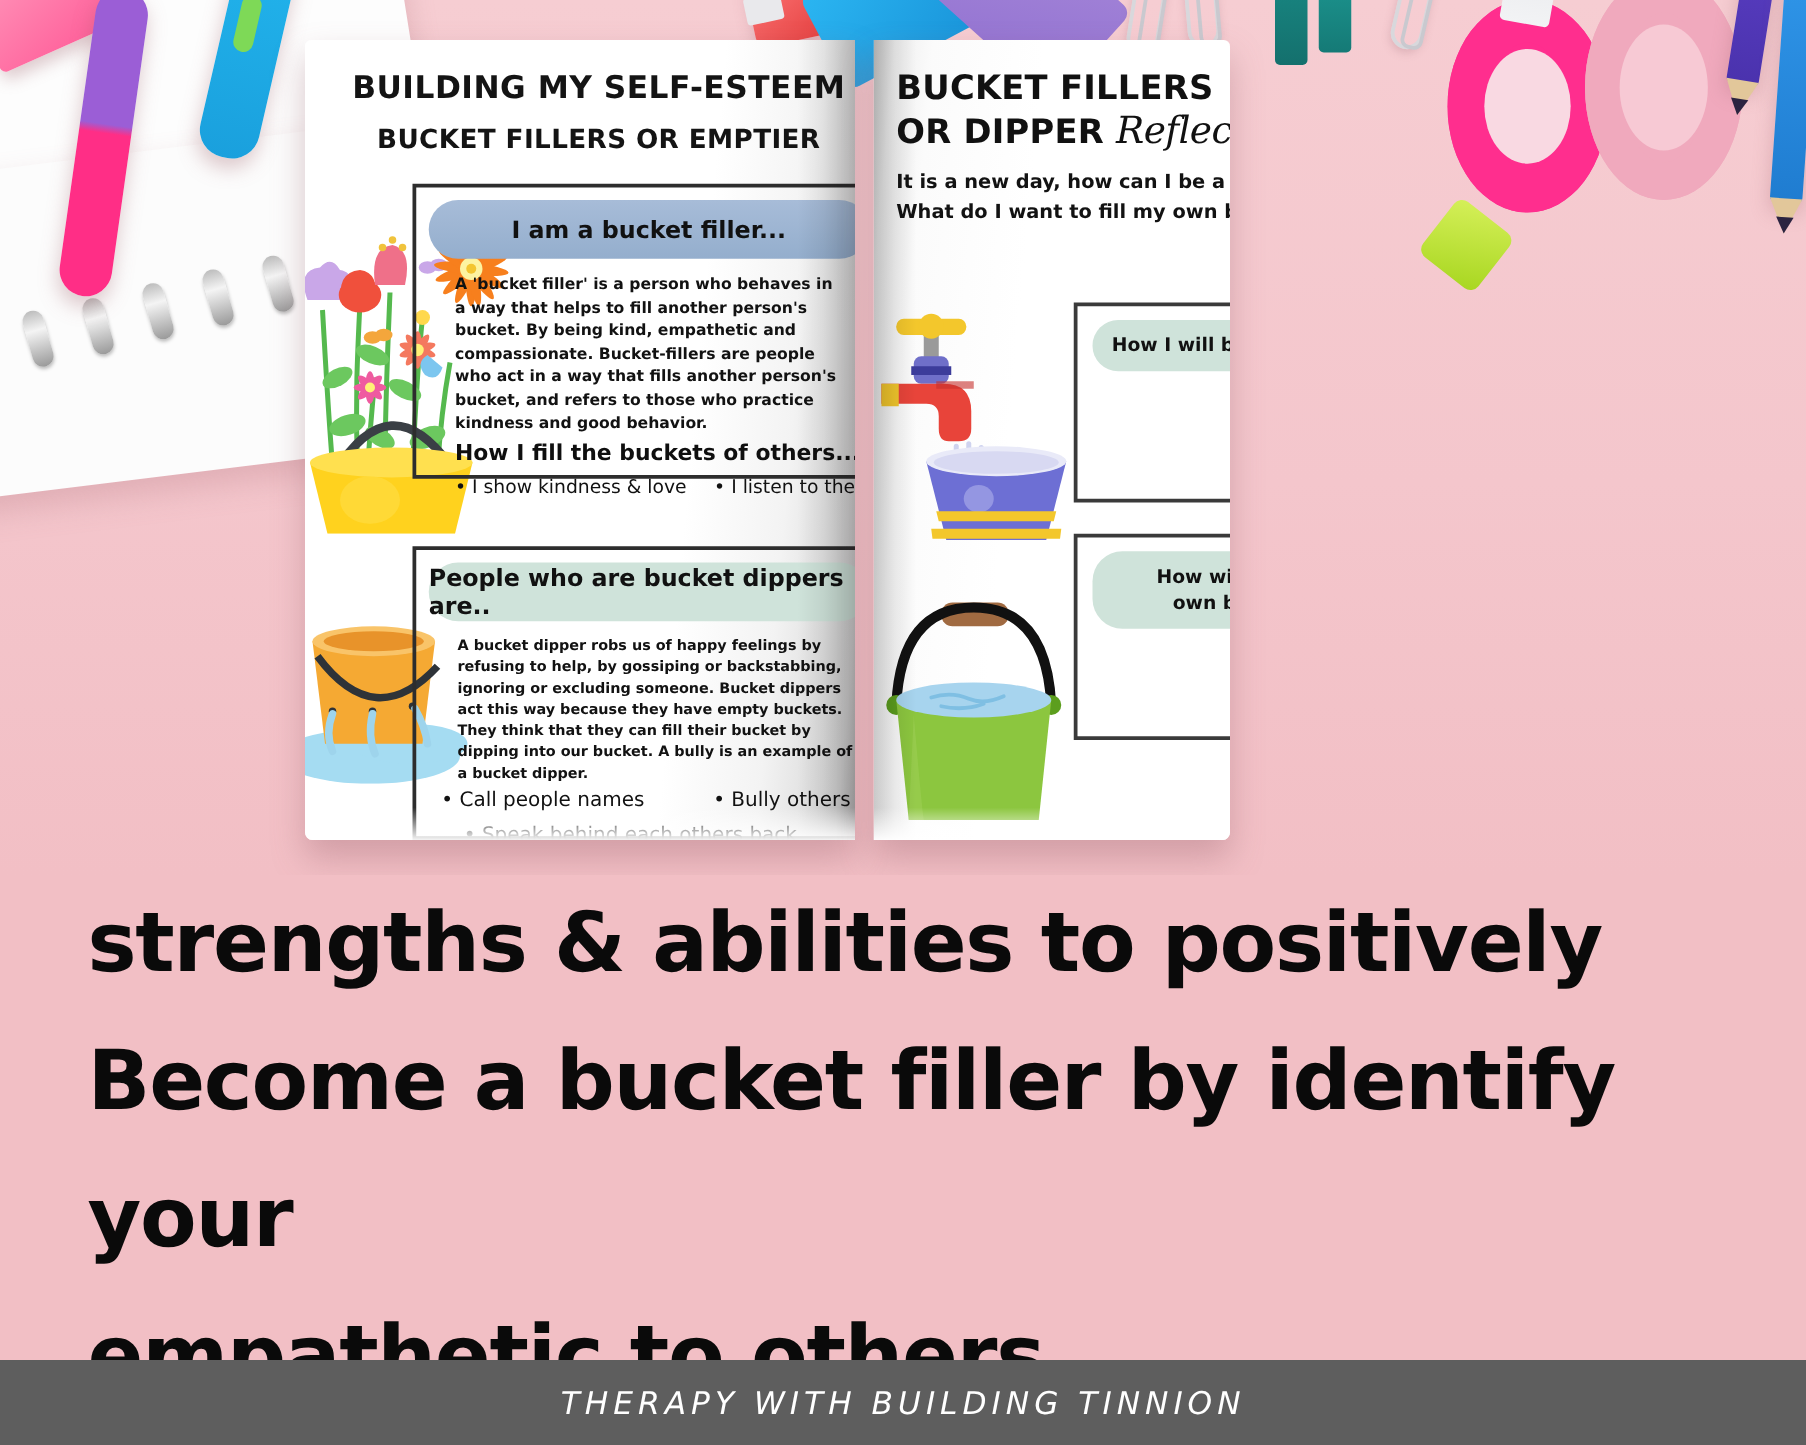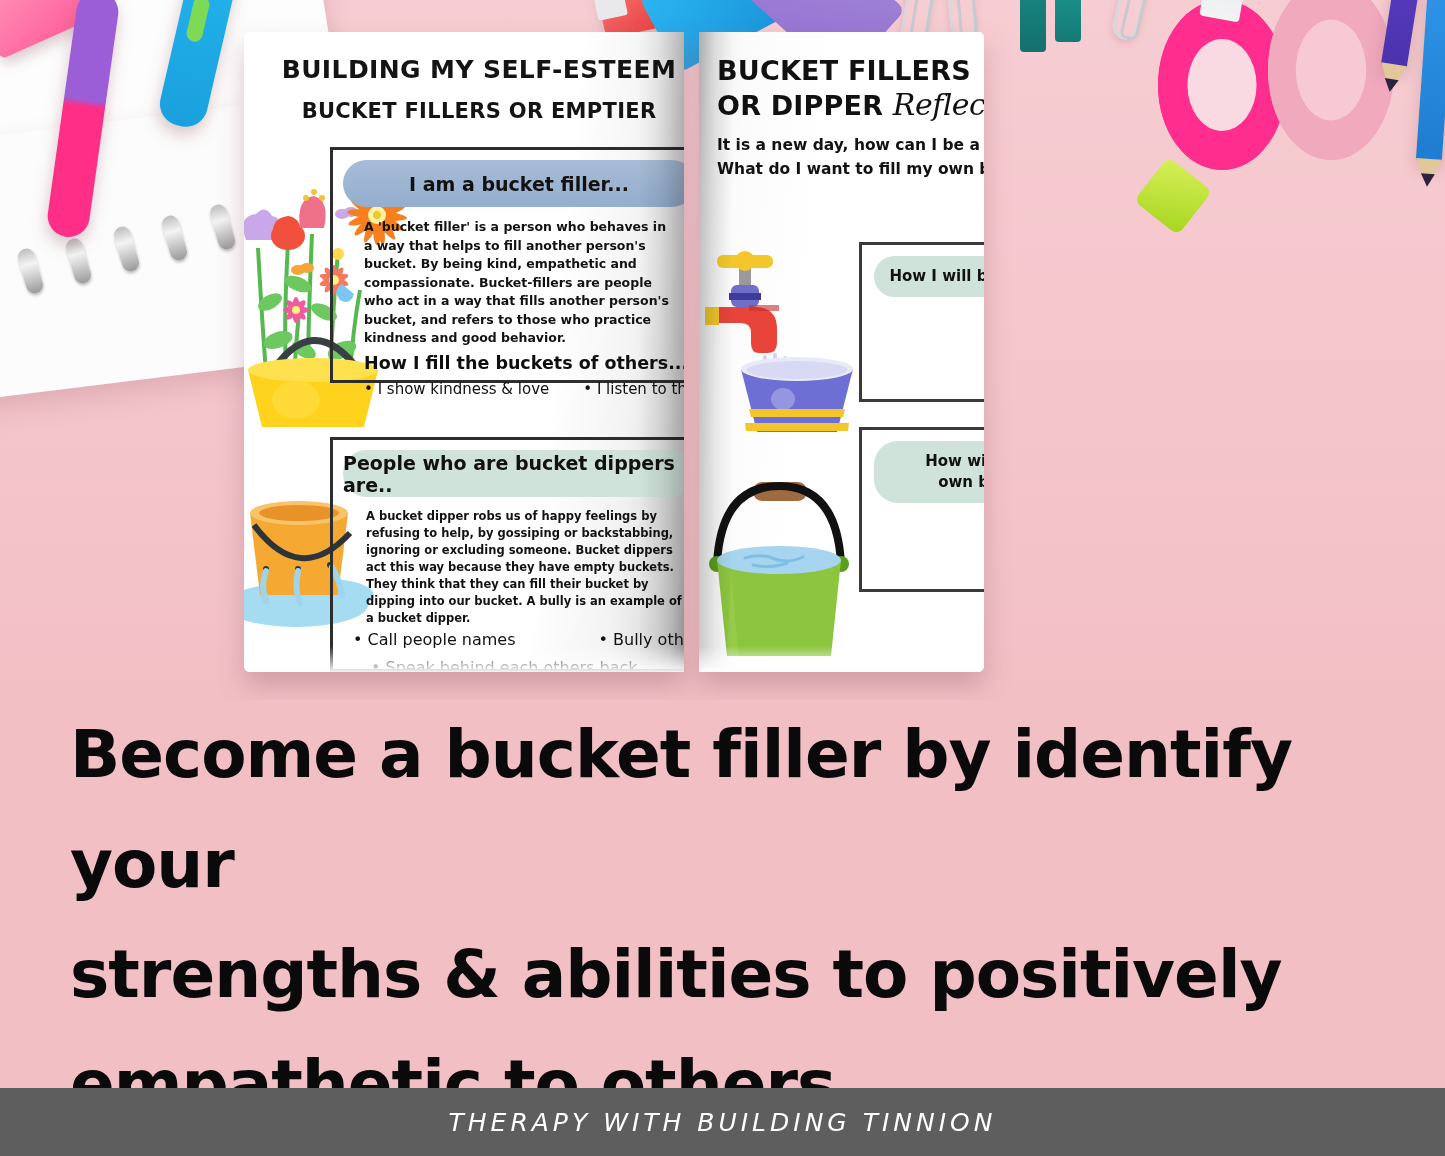--- a/index.html
+++ b/index.html
@@ -131,21 +131,21 @@
     font-family:"DejaVu Sans",sans-serif; font-weight:600;
   }
   #para-filler{ left:31px; top:68px; width:310px; }
   #para-dipper{ left:33px; top:68px; width:325px; font-size:11.5px; line-height:17px; }
 
   .subhead{
     position:absolute; font-size:17.5px; font-weight:700; color:#0f0f0f;
     font-family:"DejaVu Sans",sans-serif;
   }
   .bullets{ position:absolute; font-size:15px; color:#111; font-family:"DejaVu Sans",sans-serif; }
-  .brow{ display:flex; gap:34px; white-space:nowrap; }
+  .brow{ display:flex; gap:22px; white-space:nowrap; }
   .bi{ white-space:nowrap; }
 
   
   .rhdr{
     font-weight:800; font-size:27px; color:#111; letter-spacing:.2px;
     font-family:"DejaVu Sans",sans-serif; line-height:34px;
   }
   .script{
     font-family:"DejaVu Serif",serif; font-style:italic; font-weight:400;
     font-size:30px; letter-spacing:-.5px;
@@ -382,21 +382,21 @@
               <path d="M62 84 q-4 18 2 32"></path>
               <path d="M96 80 q8 14 10 28"></path>
             </g>
           </svg>
         </div>
 
         <div class="card" id="card-dipper">
           <div class="pill" id="pill-dipper">People who are bucket dippers are..</div>
           <div class="para" id="para-dipper">A bucket dipper robs us of happy feelings by refusing to help, by gossiping or backstabbing, ignoring or excluding someone. Bucket dippers act this way because they have empty buckets. They think that they can fill their bucket by dipping into our bucket. A bully is an example of a bucket dipper.</div>
           <div class="bullets" style="left:20px; top:190px; font-size:16px;">
-            <div class="brow" style="gap:83px;">
+            <div class="brow" style="gap:55px;">
               <span class="bi">• <span>Call people names</span></span>
               <span class="bi">• <span>Bully others</span></span>
             </div>
             <div class="brow" style="margin-top:9px; padding-left:18px;">
               <span class="bi">• <span>Speak behind each others back</span></span>
             </div>
           </div>
         </div>
 
       </div>
@@ -471,20 +471,20 @@
 
       </div>
       <div class="page-curve-r"></div>
       <div class="page-bottom-fade"></div>
     </div>
 
   </div>
 </div>
 
 <div id="headline">
+  <div>strengths &amp; abilities to positively</div>
   <div>Become a bucket filler by identify your</div>
-  <div>strengths &amp; abilities to positively</div>
   <div>empathetic to others .</div>
 </div>
 
 <div id="footer">
   <span>THERAPY WITH BUILDING TINNION</span>
 </div>
 
 </body></html>

